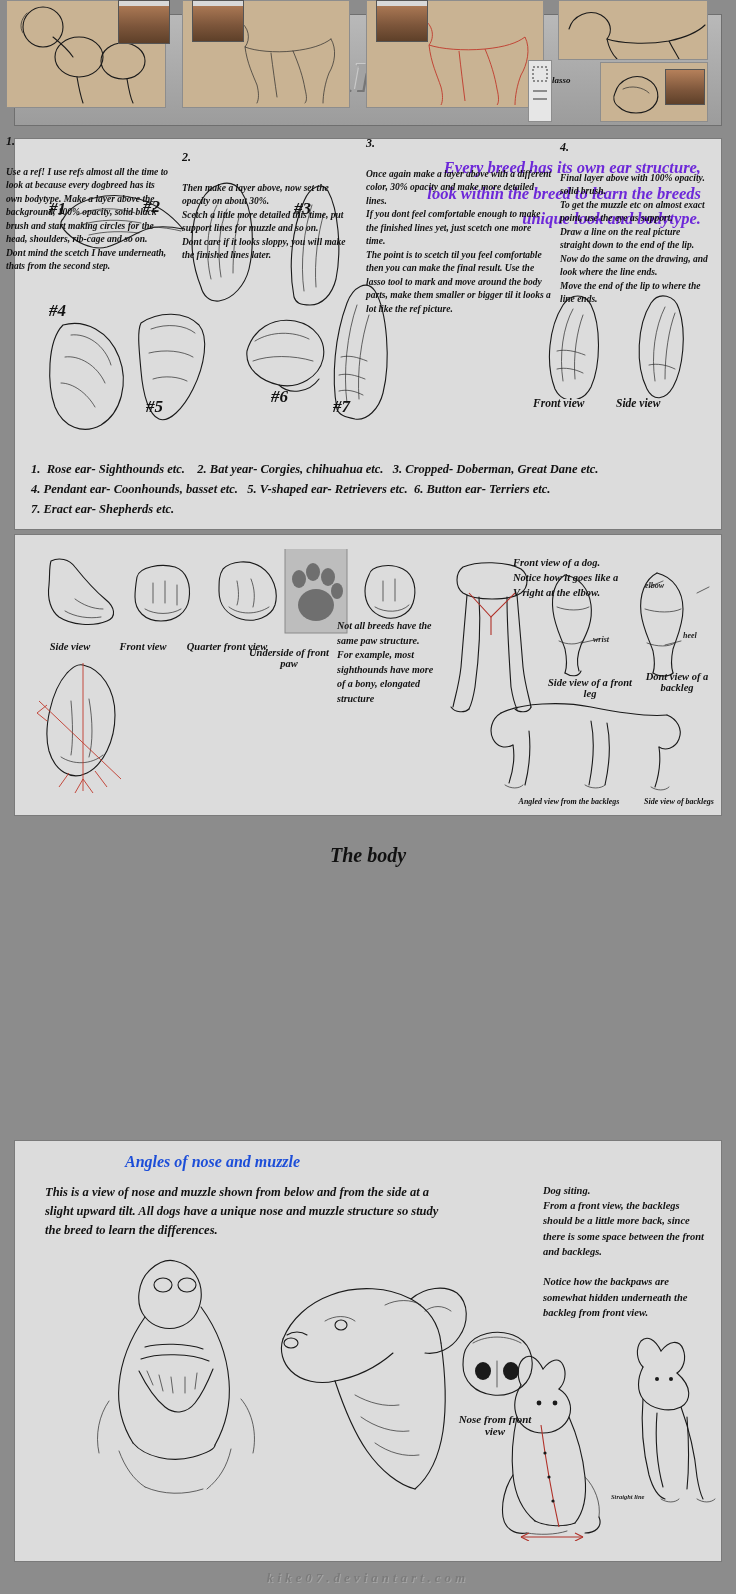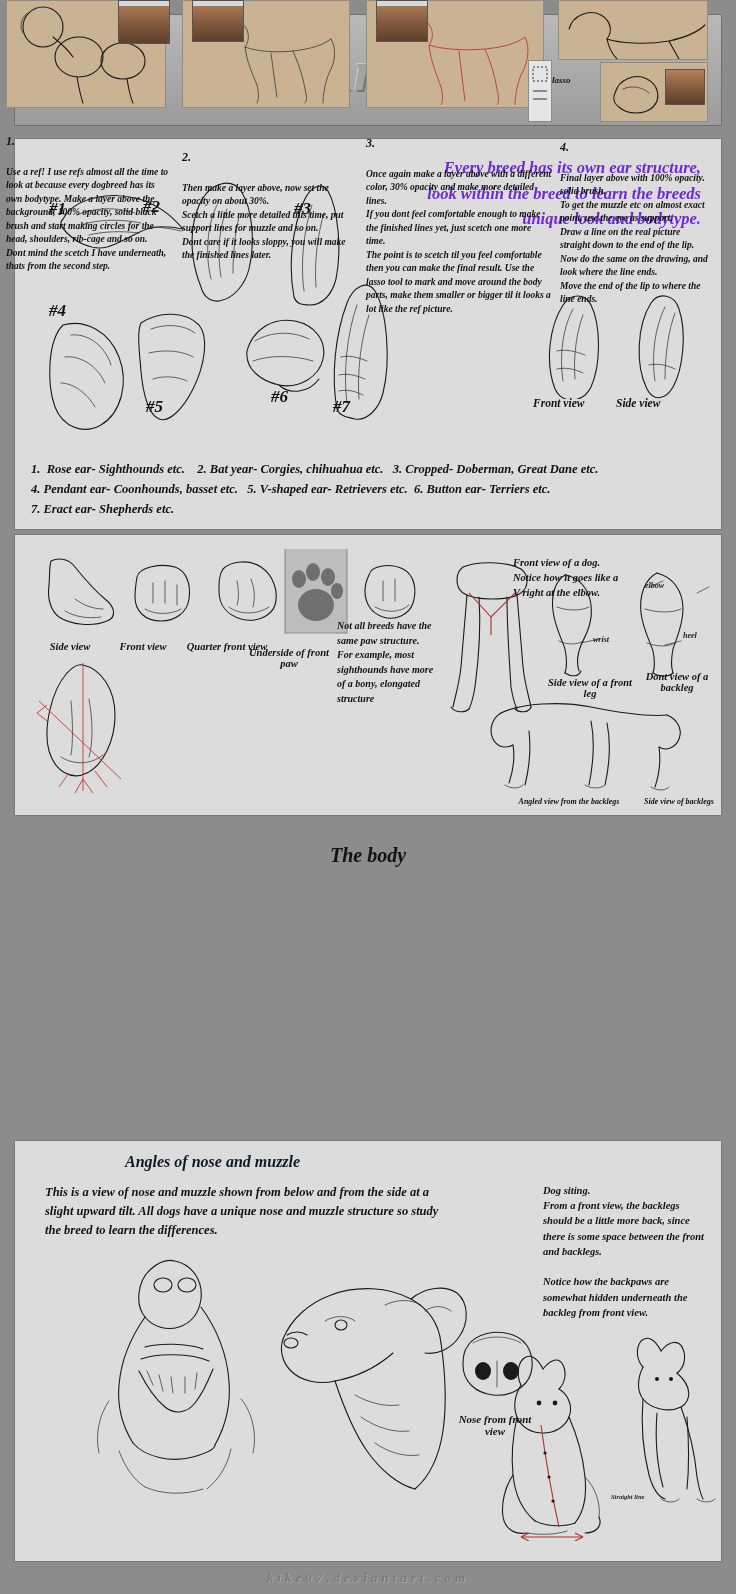--- a/index.html
+++ b/index.html
@@ -105,21 +105,21 @@
     font-family: "Liberation Serif", serif;
     font-style: italic; font-weight: bold;
     font-size: 9.5px; line-height: 1.42; color: #111;
   }
   .step-num { font-size: 12px; display:block; margin-bottom:2px; }
 
   
   #nose-panel { left: 14px; top: 1140px; width: 708px; height: 422px; }
   #nose-title {
     position: absolute; left: 110px; top: 12px;
-    font-style: italic; font-weight: bold; font-size: 16px; color: #0f172a;
+    font-style: italic; font-weight: bold; font-size: 16px; color: #1d4ed8;
   }
   #nose-intro {
     position: absolute; left: 30px; top: 42px; width: 400px;
     font-style: italic; font-weight: bold; font-size: 12.5px; line-height: 1.5; color: #111;
   }
   #sit-note {
     position: absolute; left: 528px; top: 42px; width: 165px;
     font-style: italic; font-weight: bold; font-size: 10.5px; line-height: 1.45; color: #111;
   }
   #nose-front-cap {

